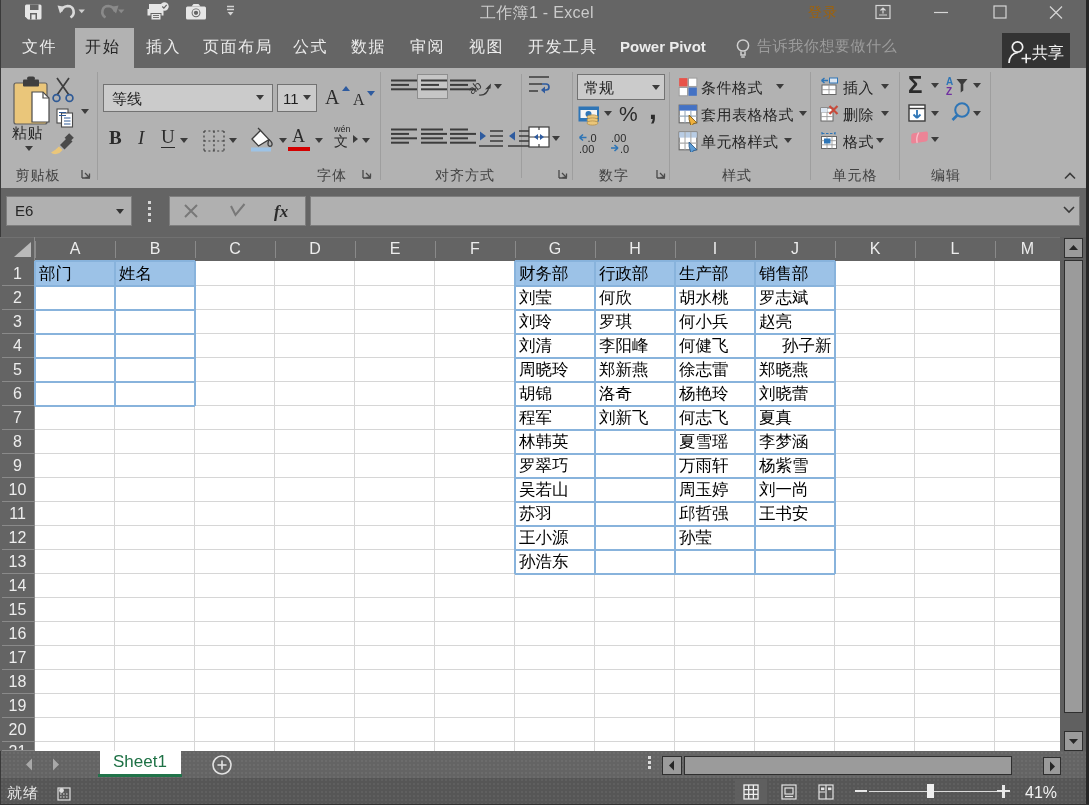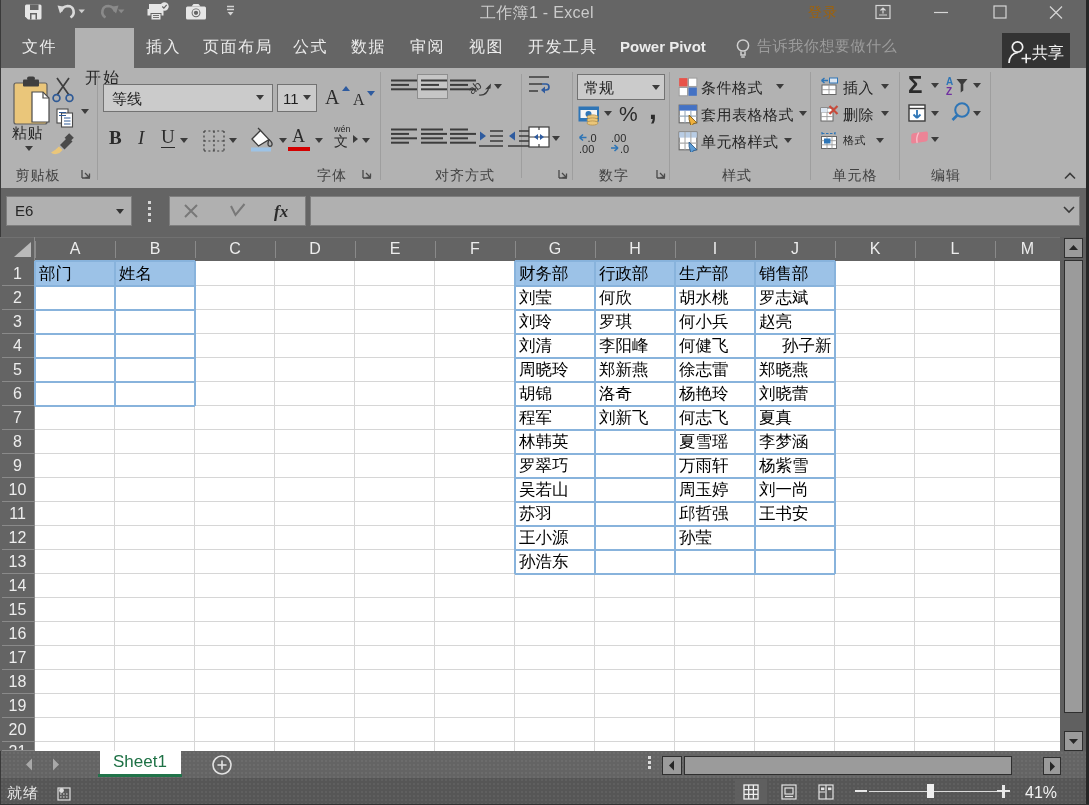--- a/index.html
+++ b/index.html
@@ -69,21 +69,21 @@
   <g fill="none" stroke="#d6d6d6" stroke-width="1.2">
     <rect x="7" y="5.5" width="14" height="13"></rect>
     <path d="M10 15 h8 M14 13.5 v-5.5 M11.5 10.5 l2.5 -2.5 2.5 2.5"></path>
     <path d="M65 12.5 h14"></path>
     <rect x="125" y="6" width="12" height="12"></rect>
     <path d="M181 6.5 l12 12 M193 6.5 l-12 12"></path>
   </g>
 </svg>
 <div class="abs" style="left:75px;top:28px;width:59px;height:40px;background:#b2b2b2;"></div>
 <div class="abs tabtx" style="left:22px;top:37px;">文件</div>
-<div class="abs" style="left:85px;top:37px;color:#262626;font-size:16px;letter-spacing:2px;margin-top:31px;">开始</div>
+<div class="abs" style="left:85px;top:37px;color:#262626;font-size:16px;letter-spacing:2px;">开始</div>
 <div class="abs tabtx" style="left:146px;top:37px;">插入</div>
 <div class="abs tabtx" style="left:203px;top:37px;">页面布局</div>
 <div class="abs tabtx" style="left:293px;top:37px;">公式</div>
 <div class="abs tabtx" style="left:351px;top:37px;">数据</div>
 <div class="abs tabtx" style="left:410px;top:37px;">审阅</div>
 <div class="abs tabtx" style="left:469px;top:37px;">视图</div>
 <div class="abs tabtx" style="left:528px;top:37px;">开发工具</div>
 <div class="abs" style="left:620px;top:38px;color:#ececec;font-size:15px;font-weight:bold;">Power Pivot</div>
 <svg class="abs" width="22" height="24" style="left:733px;top:37px" viewBox="0 0 22 24">
   <g fill="none" stroke="#d0d0d0" stroke-width="1.5">
@@ -327,21 +327,21 @@
 <svg class="abs" width="19" height="18" style="left:820px;top:131px" viewBox="0 0 19 18">
     <path d="M2 2.5 h13 M2 1 v3 M15 1 v3" stroke="#2e75b6" stroke-width="1.2" fill="none" stroke-dasharray="2.5 1.5"></path>
     <rect x="1.5" y="5.5" width="15" height="12" fill="#fff" stroke="#666" stroke-width="1"></rect>
     <path d="M1.5 9.7 h15 M1.5 13.8 h15 M7 5.5 v12 M12 5.5 v12" stroke="#999" stroke-width="0.9"></path>
     <rect x="4" y="7.5" width="6.5" height="5" fill="#2e75b6"></rect>
   </svg>
 <div class="abs rtxt" style="left:843px;top:79px;font-size:15px;">插入</div>
 <div class="abs caret" style="left:881px;top:84px;"></div>
 <div class="abs rtxt" style="left:843px;top:106px;font-size:15px;">删除</div>
 <div class="abs caret" style="left:881px;top:111px;"></div>
-<div class="abs rtxt" style="left:843px;top:133px;font-size:11px;">格式</div>
+<div class="abs rtxt" style="left:843px;top:133px;font-size:15px;">格式</div>
 <div class="abs caret" style="left:876px;top:138px;"></div>
 <div class="abs" style="left:908px;top:71px;font-size:24px;font-weight:bold;color:#2b2b2b;">Σ</div>
 <div class="abs caret" style="left:931px;top:83px;"></div>
 <svg class="abs" width="26" height="22" style="left:946px;top:75px" viewBox="0 0 26 22">
  <text x="0" y="9.5" font-size="10" fill="#2e75b6" font-weight="bold" font-family="Liberation Sans">A</text>
  <text x="0" y="20" font-size="10" fill="#7030a0" font-weight="bold" font-family="Liberation Sans">Z</text>
  <path d="M10.5 4 h11 l-4.2 5 v6.5 l-2.6 2 v-8.5 z" fill="#3c3c3c"></path>
 </svg>
 <div class="abs caret" style="left:973px;top:83px;"></div>
 <svg class="abs" width="20" height="20" style="left:908px;top:104px" viewBox="0 0 20 20">

